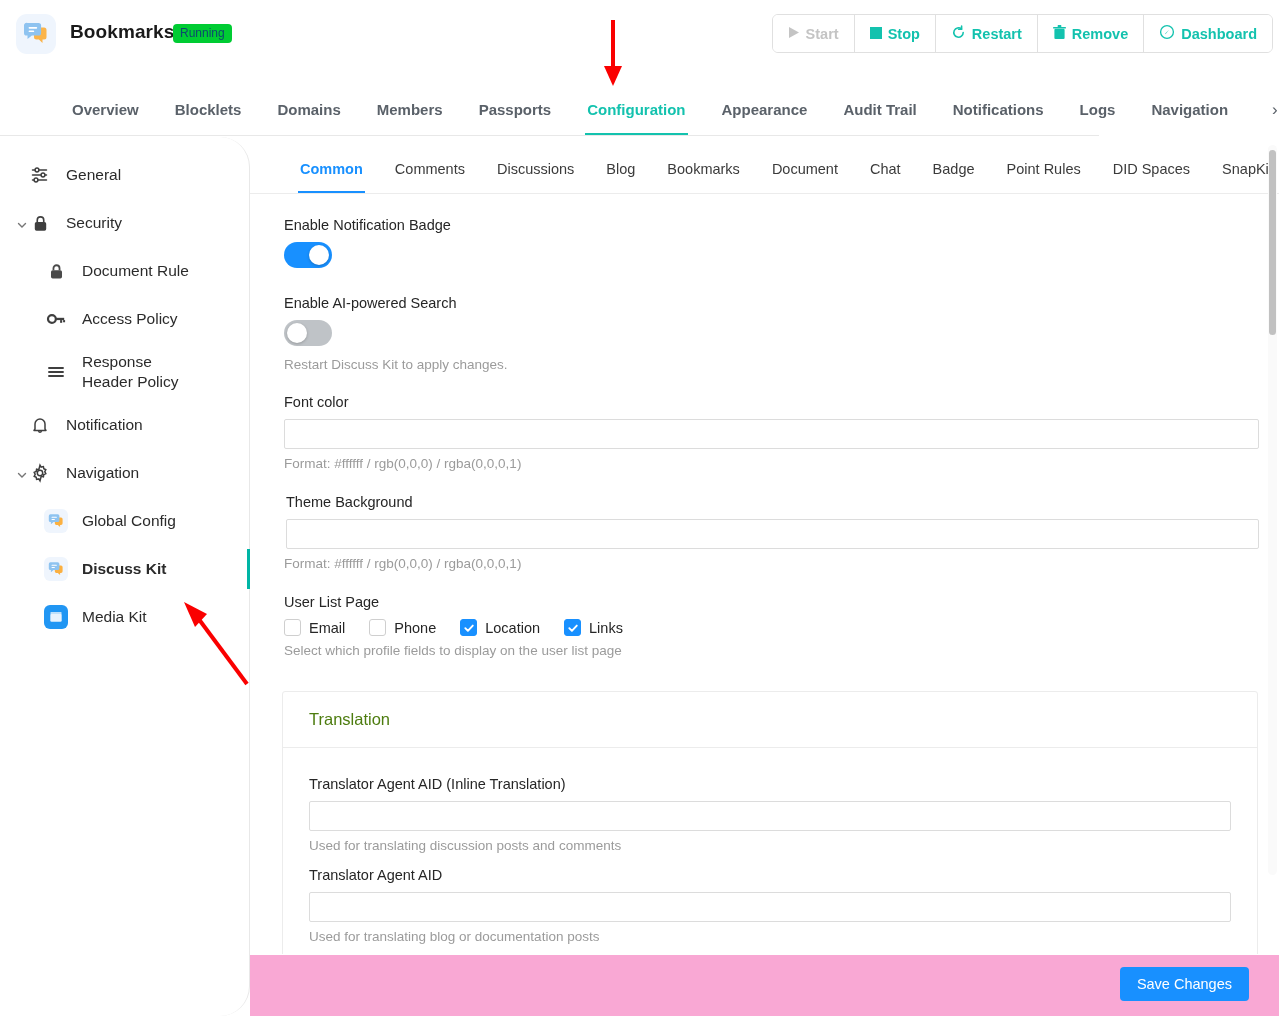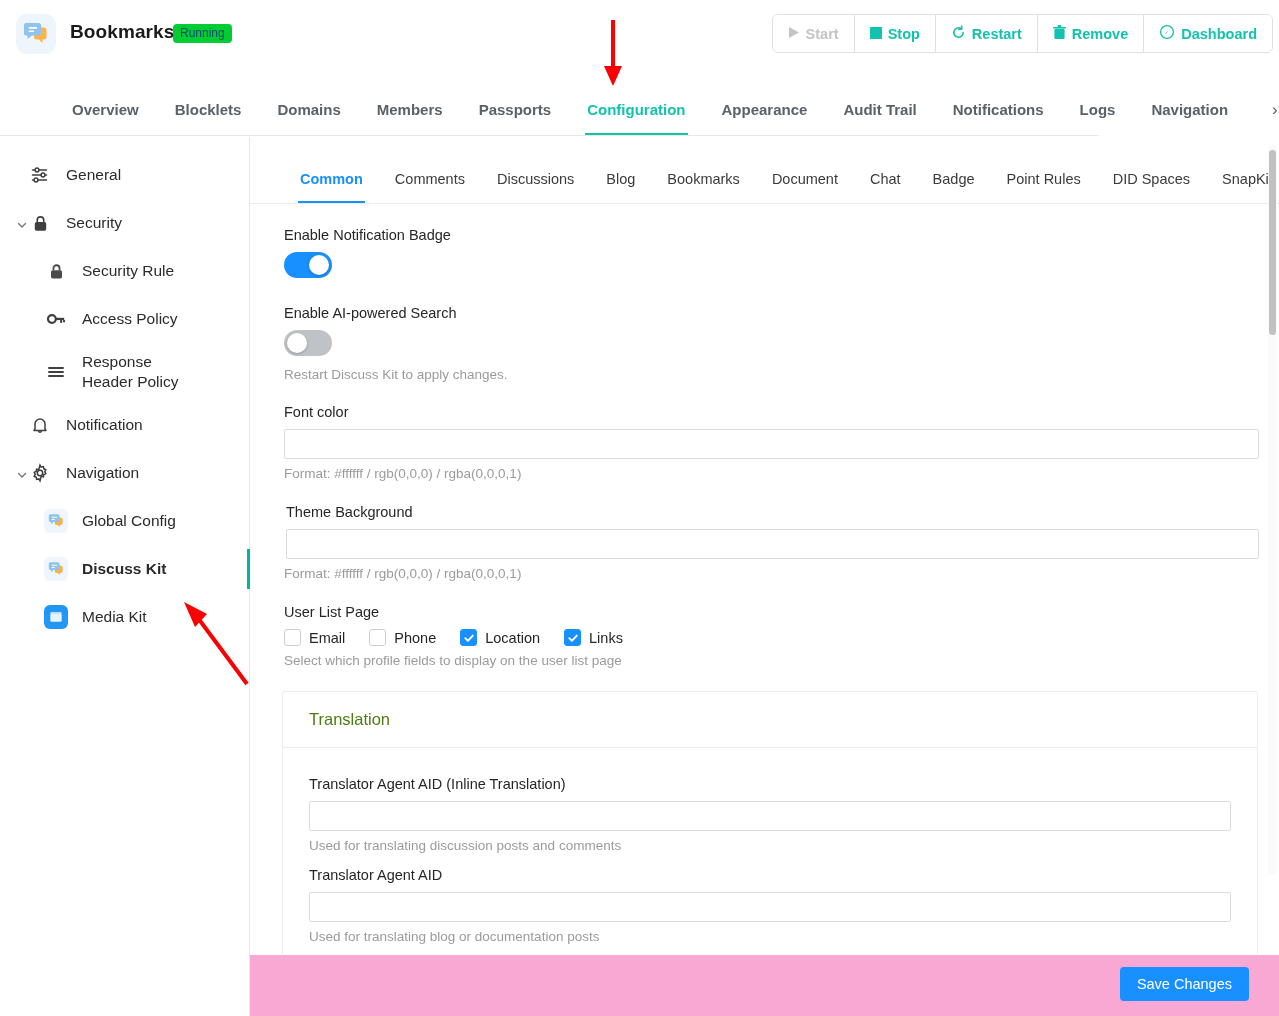--- a/index.html
+++ b/index.html
@@ -68,20 +68,21 @@
   .nav-more {
     margin-left: 18px; height: 49px; line-height: 47px;
     font-size: 17px; color: #5a6169; cursor: pointer; padding: 0 8px;
   }
 
   
   .sidebar {
     position: absolute; top: 137px; left: 0; width: 250px; height: 879px;
     border-right: 1px solid #e8e8e8; background: #fff;
     padding-top: 14px;
+    border-radius: 30px;
   }
   .side-item {
     position: relative; display: flex; align-items: center;
     height: 48px; padding-left: 28px; cursor: pointer;
     font-size: 15.5px; color: #2b2b2b;
   }
   .side-item .caret {
     position: absolute; left: 16px; top: 50%; transform: translateY(-50%);
     width: 12px; height: 12px; color: #767676;
   }
@@ -99,21 +100,21 @@
     content: ""; position: absolute; right: -1px; top: 4px; bottom: 4px;
     width: 3px; background: #00b5a5;
   }
   .kit-icon {
     width: 24px; height: 24px; border-radius: 6px; background: #eff5fd;
     position: relative; overflow: hidden;
   }
 
   
   .content {
-    position: absolute; top: 147px; left: 250px;
+    position: absolute; top: 137px; left: 250px;
     width: 1029px; height: 806px; background: #fff; overflow: hidden;
   }
   .subtabs {
     position: absolute; top: 13px; left: 0; width: 1029px; height: 44px;
     border-bottom: 1px solid #ececec; display: flex; align-items: flex-start;
     padding-left: 34px;
   }
   .subtab {
     position: relative; height: 43px; line-height: 38px;
     padding: 0 16px; font-size: 14.5px; color: #3b3b3b; cursor: pointer;
@@ -309,21 +310,21 @@
     <span class="slabel">Security</span>
   </div>
 
   <div class="side-item sub">
     <span class="sicon">
       <svg width="19" height="19" viewBox="0 0 20 20">
         <rect x="4.2" y="8.8" width="11.6" height="8.6" rx="1.8" fill="#4a4a4a"></rect>
         <path d="M6.8 8.8V6.6a3.2 3.2 0 0 1 6.4 0v2.2" fill="none" stroke="#4a4a4a" stroke-width="1.9"></path>
       </svg>
     </span>
-    <span class="slabel">Security Rule</span>
+    <span class="slabel">Document Rule</span>
   </div>
 
   <div class="side-item sub">
     <span class="sicon">
       <svg width="20" height="20" viewBox="0 0 22 20">
         <circle cx="6.5" cy="10" r="4.3" fill="none" stroke="#3f3f3f" stroke-width="2.4"></circle>
         <rect x="10" y="8.7" width="10" height="2.5" fill="#3f3f3f"></rect>
         <rect x="15.5" y="11.2" width="2.3" height="3" fill="#3f3f3f"></rect>
         <rect x="18.8" y="11.2" width="2.2" height="2.4" fill="#3f3f3f"></rect>
       </svg>

